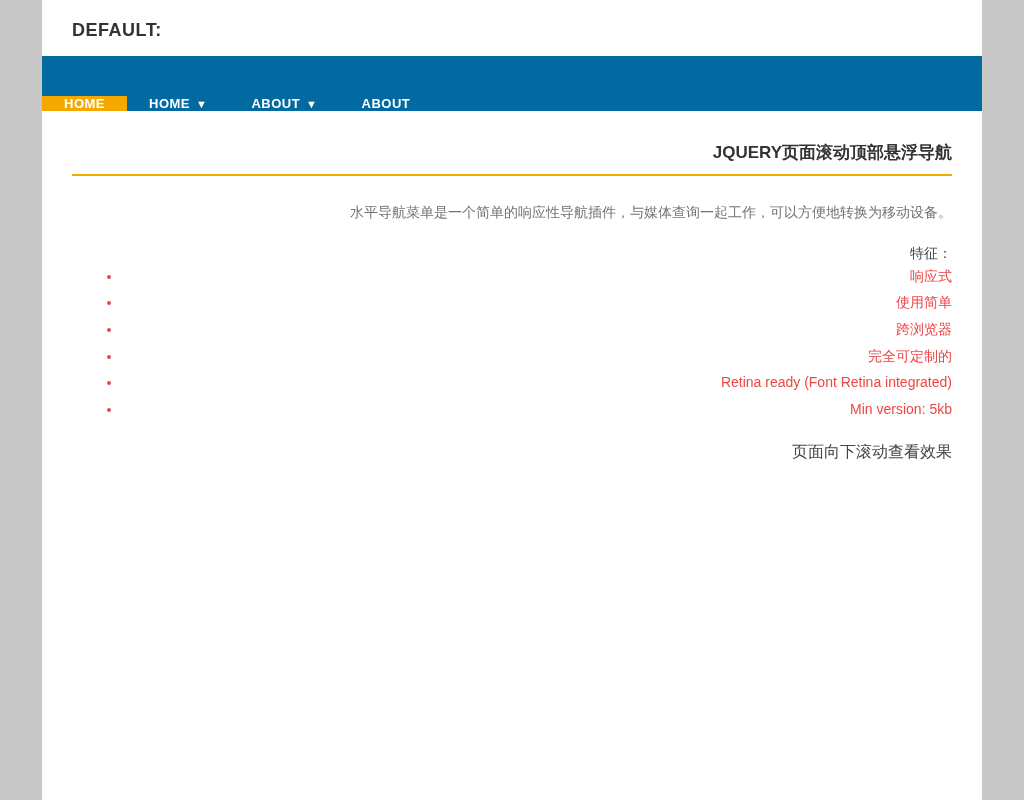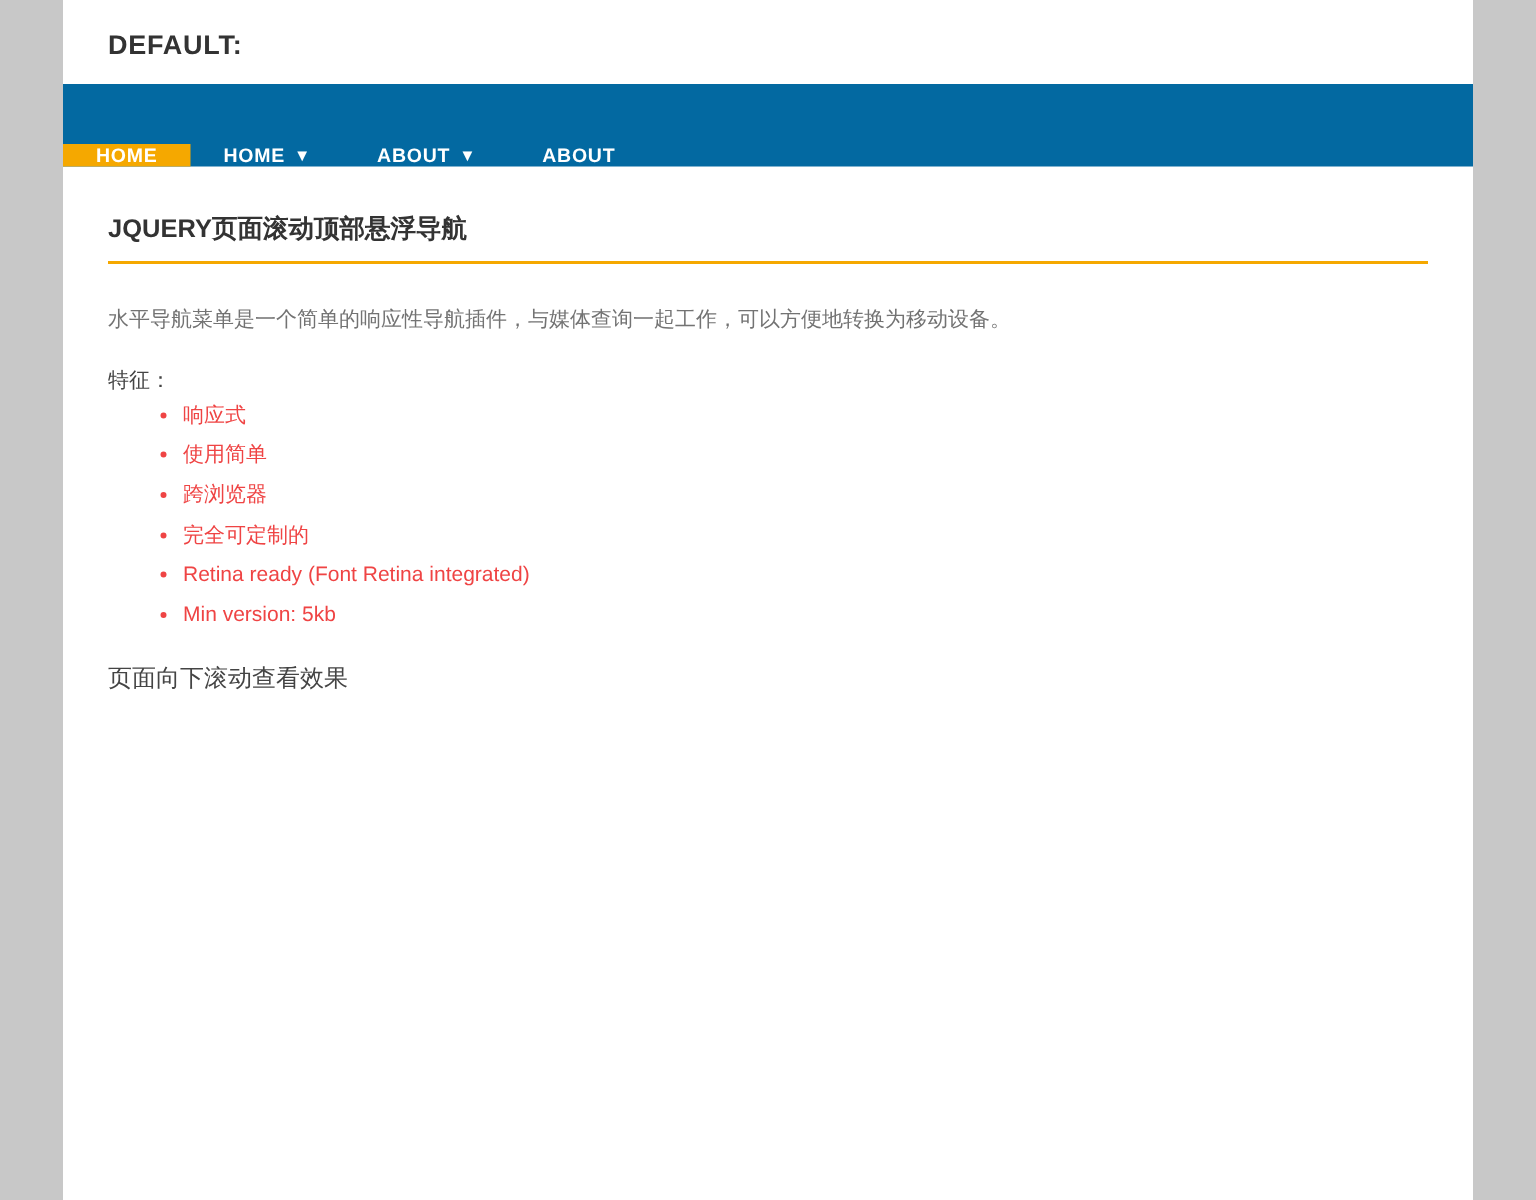--- a/index.html
+++ b/index.html
@@ -59,20 +59,21 @@
       color: #ffffff;
     }
 
     .nav-item .dropdown-arrow {
       margin-left: 6px;
       font-size: 11px;
     }
 
     .content-section {
       padding: 30px 30px 30px 30px;
+      text-align: right;
     }
 
     .page-title {
       font-size: 17px;
       font-weight: bold;
       color: #333333;
       margin-bottom: 10px;
     }
 
     .title-divider {

